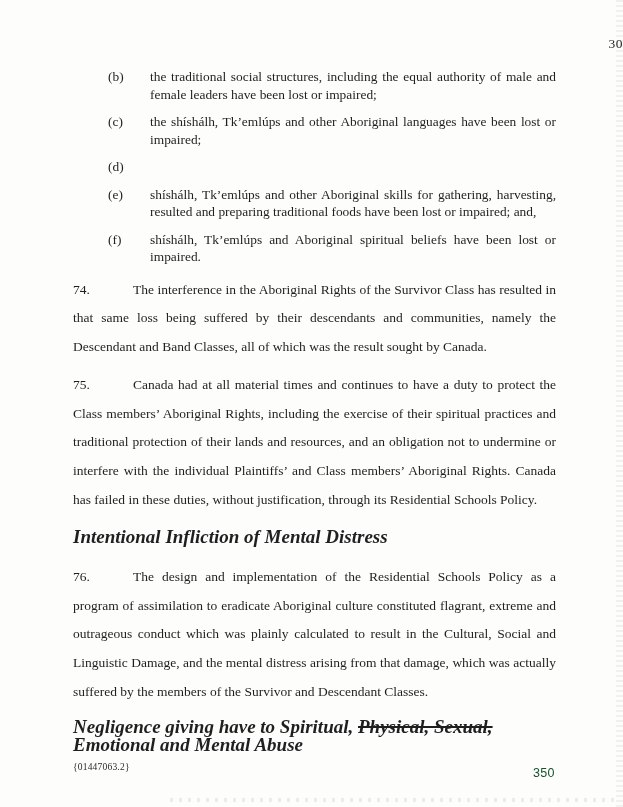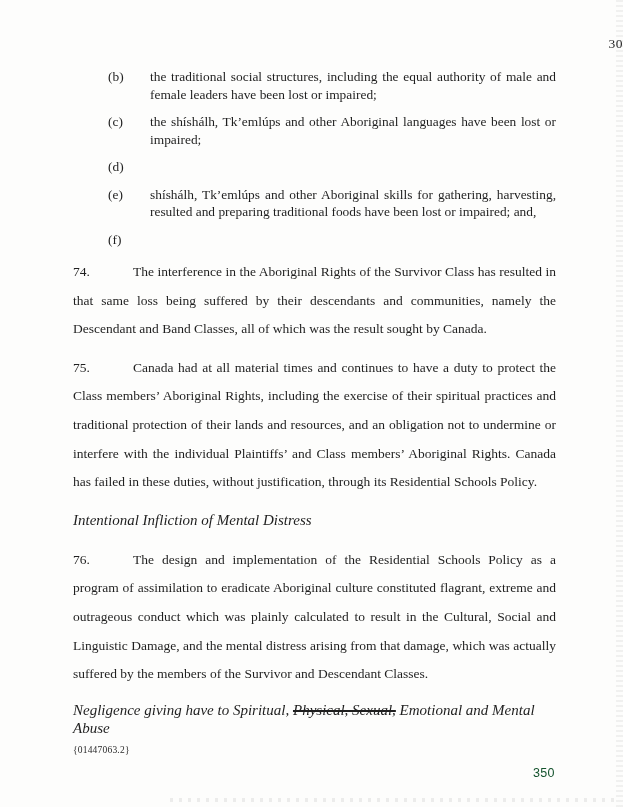--- a/index.html
+++ b/index.html
@@ -53,23 +53,23 @@
   .para {
     font-size: 13.5px;
     line-height: 28.6px;
     text-align: justify;
   }
   .para-74 { margin-top: 8px; }
   .para-75 { margin-top: 10px; }
   .para-76 { margin-top: 17px; }
   .para-num { display: inline-block; width: 60px; }
   .heading {
-    font-size: 15px;
+    font-size: 19px;
     line-height: 18px;
-    font-weight: normal;
+    font-weight: bold;
     font-style: italic;
   }
   .heading-1 { margin-top: 14px; }
   .heading-2 { margin-top: 12px; }
   .struck { text-decoration: line-through; text-decoration-thickness: 1.5px; }
   .footer-ref {
     margin-top: 8px;
     font-size: 9.5px;
     letter-spacing: .2px;
     color: #2a2a2a;
@@ -101,20 +101,21 @@
       </div>
       <div class="sublist-item">
         <span class="sublist-label">(d)</span>
       </div>
       <div class="sublist-item">
         <span class="sublist-label">(e)</span>
         <span class="sublist-text">shíshálh, Tk’emlúps and other Aboriginal skills for gathering, harvesting, resulted and preparing traditional foods have been lost or impaired; and,</span>
       </div>
       <div class="sublist-item">
         <span class="sublist-label">(f)</span>
+        <span class="sublist-text">shíshálh, Tk’emlúps and Aboriginal spiritual beliefs have been lost or impaired.</span>
       </div>
     </div>
 
     <div class="para para-74">
       <span class="para-num">74.</span><span>The interference in the Aboriginal Rights of the Survivor Class has resulted in that same loss being suffered by their descendants and communities, namely the Descendant and Band Classes, all of which was the result sought by Canada.</span>
     </div>
 
     <div class="para para-75">
       <span class="para-num">75.</span><span>Canada had at all material times and continues to have a duty to protect the Class members’ Aboriginal Rights, including the exercise of their spiritual practices and traditional protection of their lands and resources, and an obligation not to undermine or interfere with the individual Plaintiffs’ and Class members’ Aboriginal Rights.  Canada has failed in these duties, without justification, through its Residential Schools Policy.</span>
     </div>

